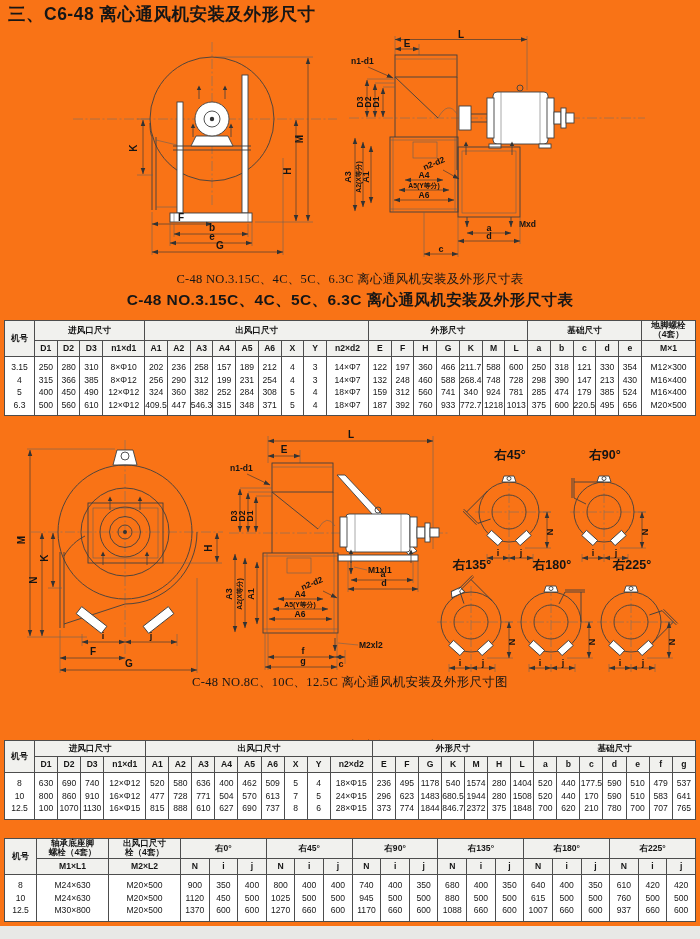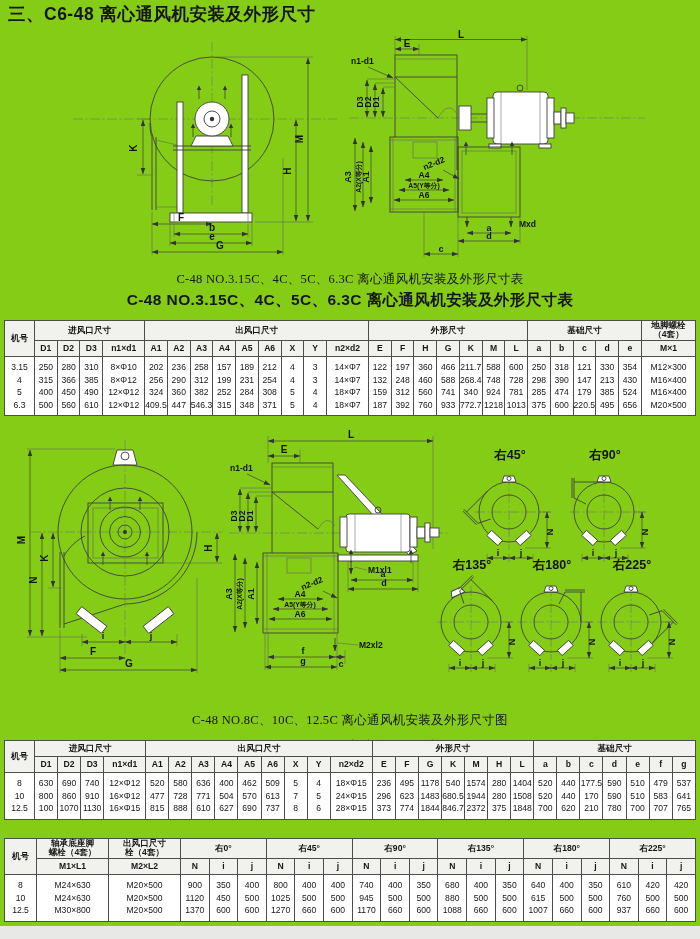--- a/index.html
+++ b/index.html
@@ -1,25 +1,25 @@
 <!DOCTYPE html>
 <html><head>
 <meta charset="utf-8">
 <style>
   html,body{margin:0;padding:0;background:#e8e8e6;}
-  .page{position:relative;width:700px;height:926px;background:#84cc16;overflow:hidden;
+  .page{position:relative;width:700px;height:926px;background:#f97316;overflow:hidden;
         font-family:"Liberation Sans",sans-serif;color:#161616;}
   .page-title{position:absolute;left:8px;top:2px;font-size:17.5px;font-weight:bold;letter-spacing:.5px;margin:0;}
   .figure{position:absolute;left:0;width:700px;}
   .fig1{top:30px;height:238px;}
   .fig2{top:418px;height:270px;}
   .dw{position:absolute;}
   .caption{position:absolute;left:0;width:700px;text-align:center;font-family:"Liberation Serif",serif;
            font-size:12.5px;letter-spacing:.3px;}
-  .cap1{top:271px;} .cap2{top:712px;}
+  .cap1{top:271px;} .cap2{top:674px;}
   .tbl-title{position:absolute;left:0;width:700px;text-align:center;font-size:15.5px;font-weight:bold;letter-spacing:.4px;}
   .tt1{top:290px;} .tt2{top:738px;}
   .tbl-slot{position:absolute;left:4px;width:692px;}
   .ts1{top:320px;} .ts2{top:740px;} .ts3{top:838px;}
   .dim-table{border-collapse:collapse;table-layout:fixed;width:692px;background:#fff;}
   .dim-table th,.dim-table td{border:1px solid #4d4d4d;text-align:center;vertical-align:middle;
        padding:0;font-weight:normal;color:#161616;}
   .dim-table th{font-size:8.6px;height:15px;background:#f1f1ee;white-space:pre-line;line-height:1.1;font-weight:bold;}
   .dim-table td{font-size:8.6px;padding:4px 0 4px;background:#fff;}
   .dim-table td .cl{line-height:12.6px;white-space:nowrap;}

